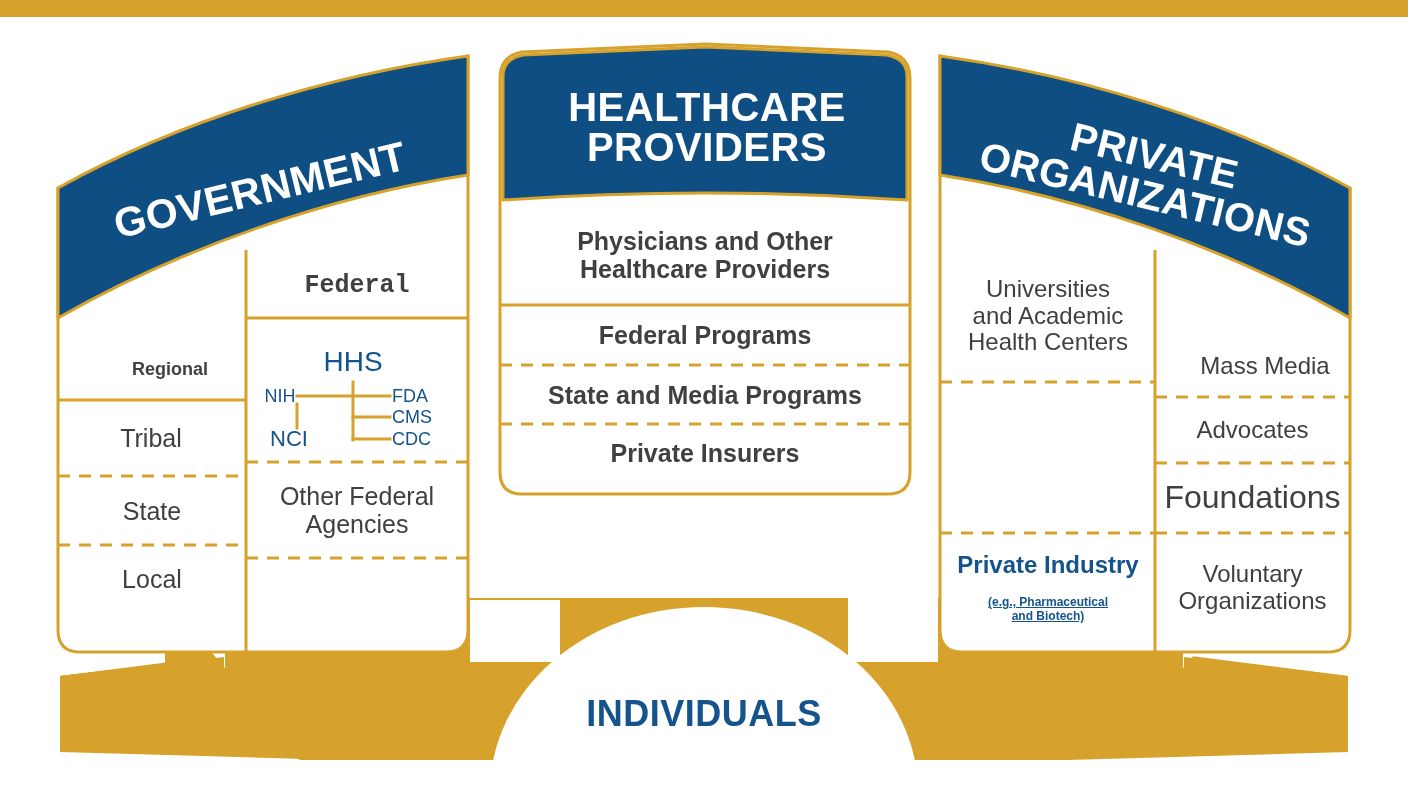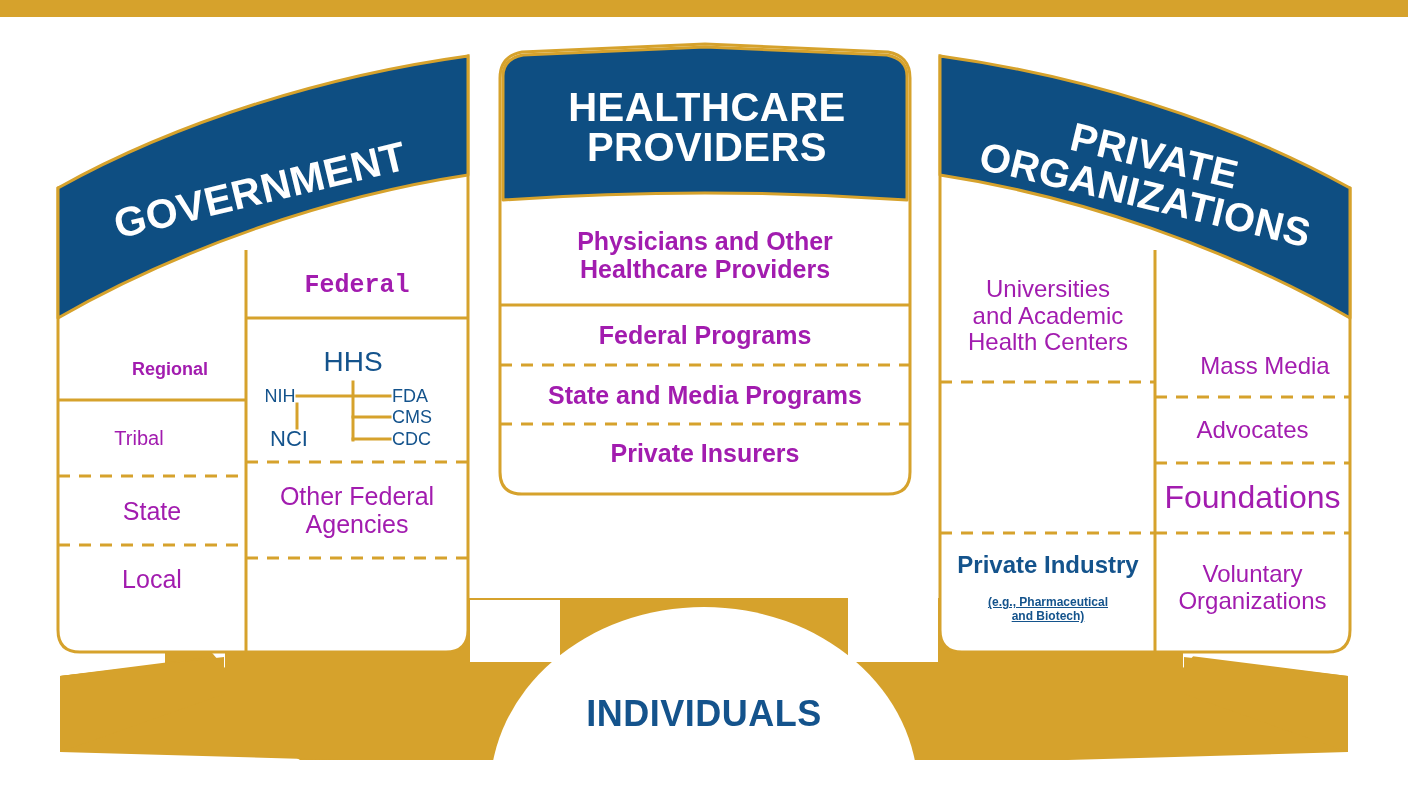--- a/index.html
+++ b/index.html
@@ -14,21 +14,21 @@
   #art{position:absolute;left:0;top:0;width:1408px;height:792px;}
 
   
   .lay{position:absolute;left:0;top:0;width:1408px;height:792px;pointer-events:none;}
   .lay > *{pointer-events:auto;}
 
   .cell{
     position:absolute;
     display:flex;align-items:center;justify-content:center;
     text-align:center;
-    color:#a21caf;
+    color:#404040;
     line-height:1.12;
     box-sizing:border-box;
   }
   .b{font-weight:bold;}
   .r{font-weight:normal;}
 
   
   .banner-txt{
     position:absolute;
     color:#ffffff;
@@ -238,21 +238,21 @@
 
   <div class="lay">
 
     <div class="banner-txt" id="t-gov">GOVERNMENT</div>
     <div class="banner-txt" id="t-hcp">HEALTHCARE
 PROVIDERS</div>
     <div class="banner-txt" id="t-priv">PRIVATE
 ORGANIZATIONS</div>
 
     <div class="cell b" style="left:58px;top:338px;width:224px;height:62px;font-size:18px;">Regional</div>
-    <div class="cell r" style="left:45px;top:400px;width:188px;height:76px;font-size:20px;">Tribal</div>
+    <div class="cell r" style="left:57px;top:400px;width:188px;height:76px;font-size:25px;">Tribal</div>
     <div class="cell r" style="left:58px;top:476px;width:188px;height:69px;font-size:25px;">State</div>
     <div class="cell r" style="left:58px;top:545px;width:188px;height:68px;font-size:25px;">Local</div>
 
     <div class="cell b" style="left:246px;top:255px;width:222px;height:62px;font-size:25px;font-family:Liberation Mono, monospace;">Federal</div>
 
     <div class="tree-lbl" style="left:318px;top:342px;width:70px;height:40px;font-size:28px;">HHS</div>
     <div class="tree-lbl" style="left:258px;top:380px;width:44px;height:32px;font-size:18px;">NIH</div>
     <div class="tree-lbl" style="left:267px;top:423px;width:44px;height:32px;font-size:22px;">NCI</div>
     <div class="tree-lbl" style="left:392px;top:380px;width:48px;height:32px;font-size:18px;justify-content:flex-start;">FDA</div>
     <div class="tree-lbl" style="left:392px;top:401px;width:48px;height:32px;font-size:18px;justify-content:flex-start;">CMS</div>

